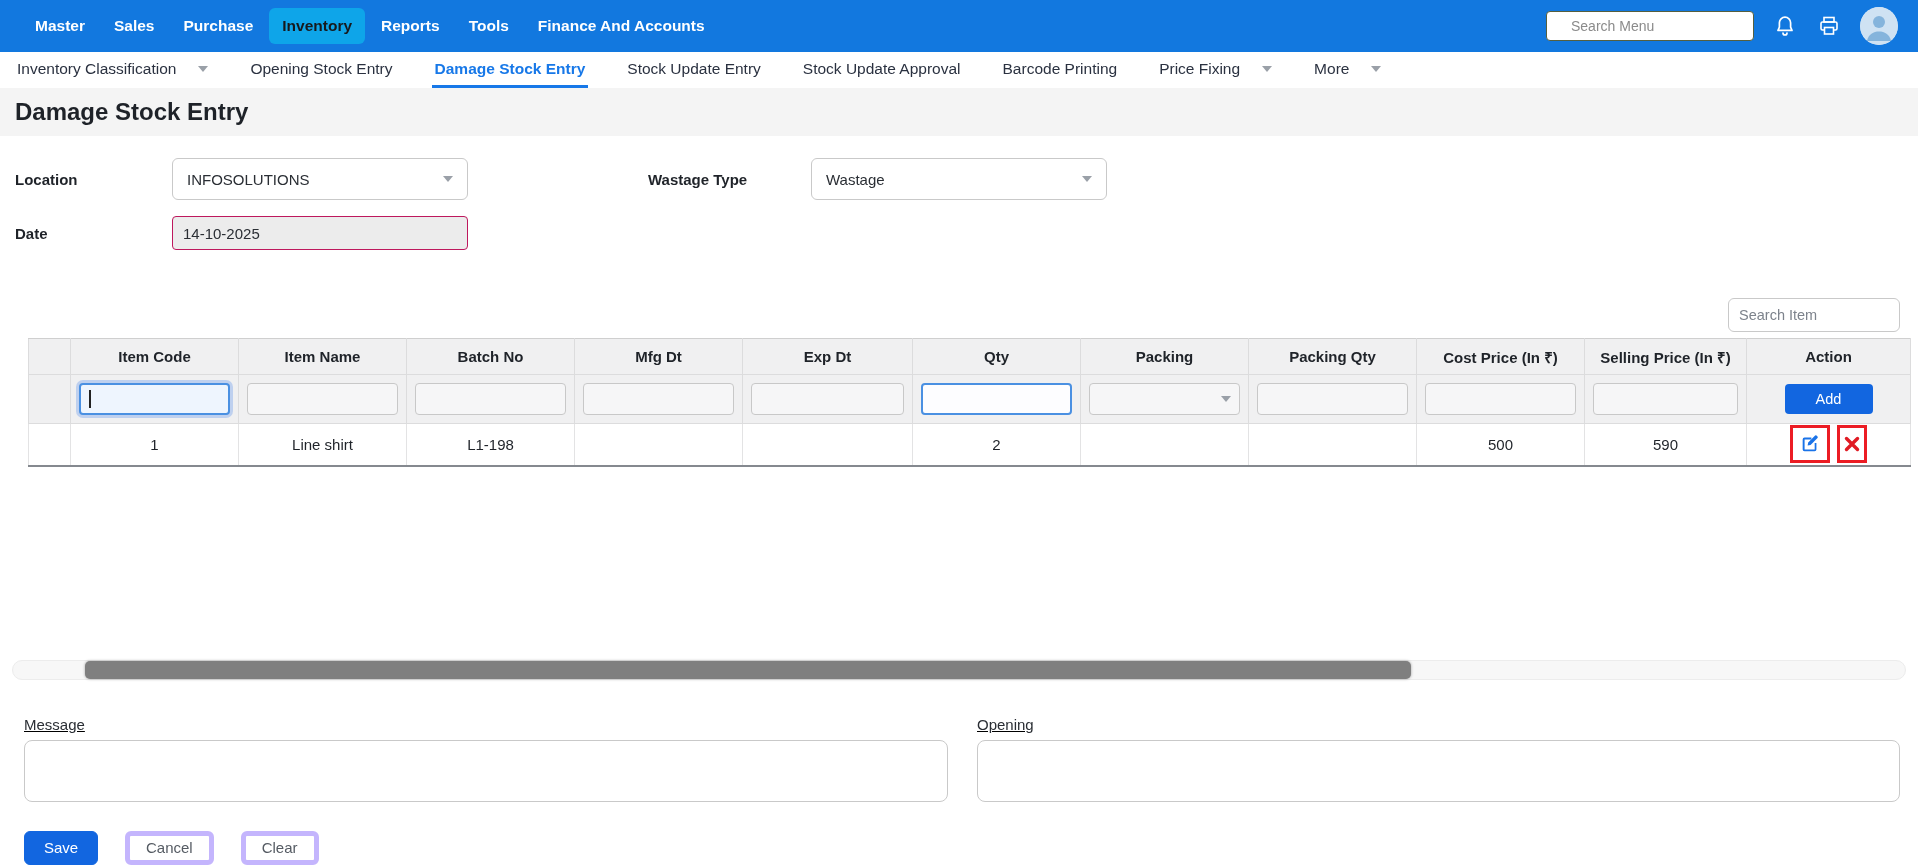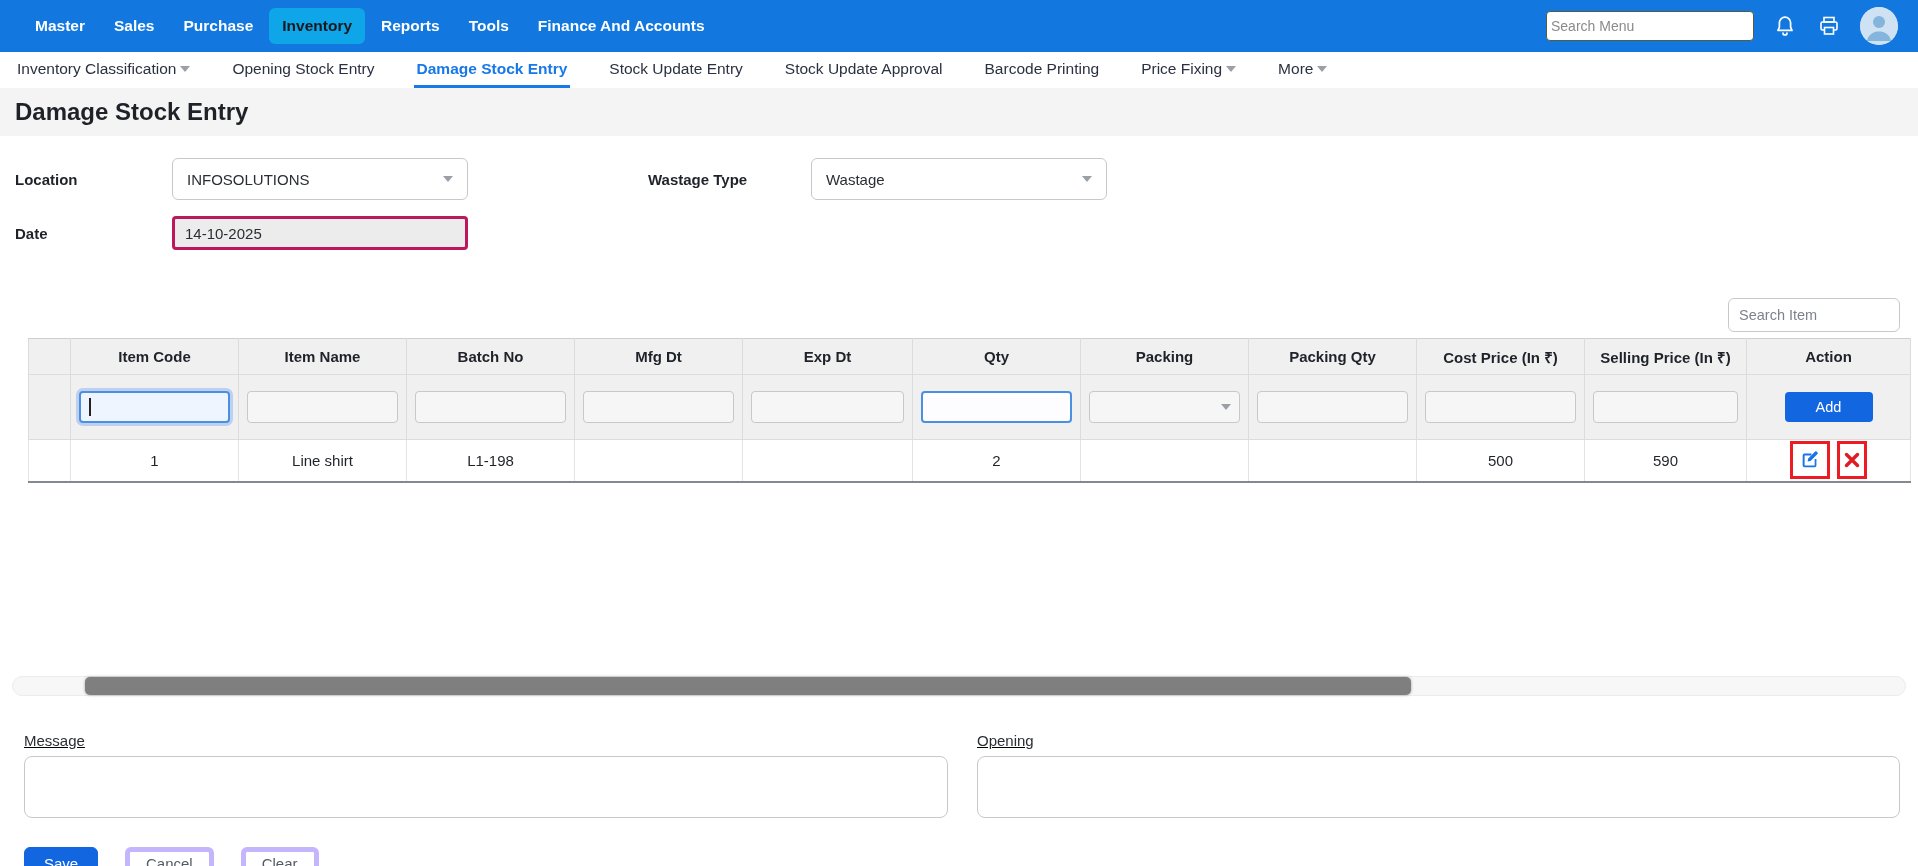--- a/index.html
+++ b/index.html
@@ -5,55 +5,55 @@
   * { margin:0; padding:0; box-sizing:border-box; }
   html,body { width:1918px; height:866px; background:#ffffff; overflow:hidden;
               font-family:"Liberation Sans", sans-serif; }
 
   
   .topbar { height:52px; background:#1278df; display:flex; align-items:center; padding:0 20px 0 22px; }
   .topbar-menu { display:flex; align-items:center; gap:3px; }
   .top-item { color:#ffffff; font-size:15.5px; font-weight:700; padding:9px 13px; border-radius:6px; cursor:pointer; white-space:nowrap; }
   .top-item.active { background:#0ea5e9; color:#17191c; }
   .topbar-right { margin-left:auto; display:flex; align-items:center; gap:18px; }
-  .top-search { width:208px; height:30px; border:1px solid #555f3f; border-radius:4px; background:#fff; padding:0 4px; font-size:14px; color:#333; }
+  .top-search { width:208px; height:30px; border:1px solid #555f3f; border-radius:4px; background:#fff; padding:0 24px; font-size:14px; color:#333; }
   .top-search::placeholder { color:#8b8b8b; }
   .icon-btn { width:26px; height:26px; display:flex; align-items:center; justify-content:center; cursor:pointer; }
   .avatar { width:38px; height:38px; border-radius:50%; background:#cfe2f3; overflow:hidden; display:flex; align-items:center; justify-content:center; cursor:pointer; }
 
   
   .subnav { height:36px; background:#ffffff; display:flex; align-items:stretch; gap:36px; padding:0 0 0 14px; }
-  .subnav-item { display:flex; align-items:center; gap:4px; font-size:15.5px; color:#2a3140; border-bottom:3px solid transparent; padding:0 3px; cursor:pointer; white-space:nowrap; }
+  .subnav-item { display:flex; align-items:center; gap:22px; font-size:15.5px; color:#2a3140; border-bottom:3px solid transparent; padding:0 3px; cursor:pointer; white-space:nowrap; }
   .subnav-item.active { color:#1778e8; font-weight:700; border-bottom-color:#1778e8; }
   .caret-down { width:0; height:0; border-left:5px solid transparent; border-right:5px solid transparent; border-top:6px solid #9aa0a8; display:inline-block; }
 
   
   .titleband { height:48px; background:#f4f4f4; display:flex; align-items:center; padding-left:15px; }
   .page-title { font-size:24px; font-weight:700; color:#1e2228; }
 
   
   .form-area { padding:22px 0 0 15px; }
   .form-row { display:flex; align-items:center; }
   .form-row + .form-row { margin-top:16px; }
   .f-label { width:157px; font-size:15px; font-weight:700; color:#1f2329; }
   .select-box { width:296px; height:42px; border:1px solid #c9c9c9; border-radius:6px; background:#fff;
                 display:flex; align-items:center; justify-content:space-between; padding:0 14px; font-size:15px; color:#2a2e34; cursor:pointer; }
   .f-label.second { width:163px; margin-left:180px; }
-  .date-input { width:296px; height:34px; background:#ececec; border:3px solid #be185d; border-radius:4px; padding:0 10px; font-size:15px; color:#2a2e34; }
+  .date-input { width:296px; height:34px; background:#ececec; border:1px solid #be185d; border-radius:4px; padding:0 10px; font-size:15px; color:#2a2e34; }
 
   
   .table-area { margin:48px 18px 0 28px; }
   .table-tools { display:flex; justify-content:flex-end; margin-bottom:6px; }
   .search-item { width:172px; height:34px; border:1px solid #c9c9c9; border-radius:6px; background:#fff; display:flex; align-items:center; padding:0 10px; }
   .search-item input { border:none; outline:none; flex:1; font-size:14.5px; color:#333; background:transparent; }
   .search-item input::placeholder { color:#7d838c; }
 
   table { width:100%; border-collapse:collapse; table-layout:fixed; }
   thead th { background:#f0f0f1; border:1px solid #dcdcdd; border-top:1px solid #cfcfcf; height:36px; font-size:15px; font-weight:700; color:#1f2329; text-align:center; }
-  tr.input-row td { background:#f0f0f1; border:1px solid #dcdcdd; height:44px; text-align:center; vertical-align:middle; padding:16px 8px;text-decoration:underline; }
+  tr.input-row td { background:#f0f0f1; border:1px solid #dcdcdd; height:44px; text-align:center; vertical-align:middle; padding:8px 8px;text-decoration:underline; }
   .cell-input { width:100%; height:32px; background:#f6f6f7; border:1px solid #c8c8c8; border-radius:4px; display:flex; align-items:center; padding:0 8px; }
   .cell-input.focused { background:#eef5fe; border:2px solid #4a90e2; box-shadow:0 0 0 3px rgba(96,150,235,.35); }
   .cell-input.outlined { background:#fdfdff; border:2px solid #4a90e2; }
   .text-caret { width:1.5px; height:18px; background:#222; display:inline-block; }
   .cell-select { justify-content:space-between; cursor:pointer; }
   .add-btn { width:88px; height:30px; background:#1266e0; color:#fff; border:none; border-radius:4px; font-size:14.5px; cursor:pointer; }
   tr.data-row td { background:#fff; border-left:1px solid #e3e3e4; border-right:1px solid #e3e3e4; border-bottom:2px solid #85898f; height:42px; text-align:center; font-size:15px; color:#1f2329; vertical-align:middle; }
   .action-cell { display:flex; align-items:center; justify-content:center; gap:7px; }
   .red-box { border:3px solid #ec1c24; background:#fff; display:flex; align-items:center; justify-content:center; cursor:pointer; }
   .red-box.edit { width:40px; height:38px; }

